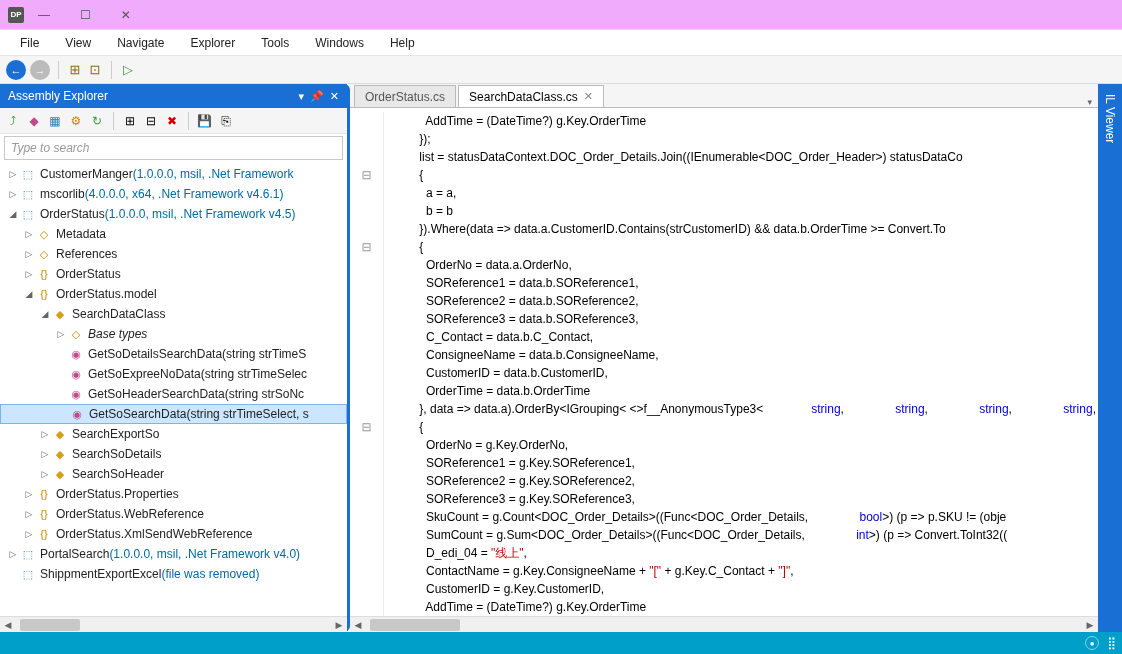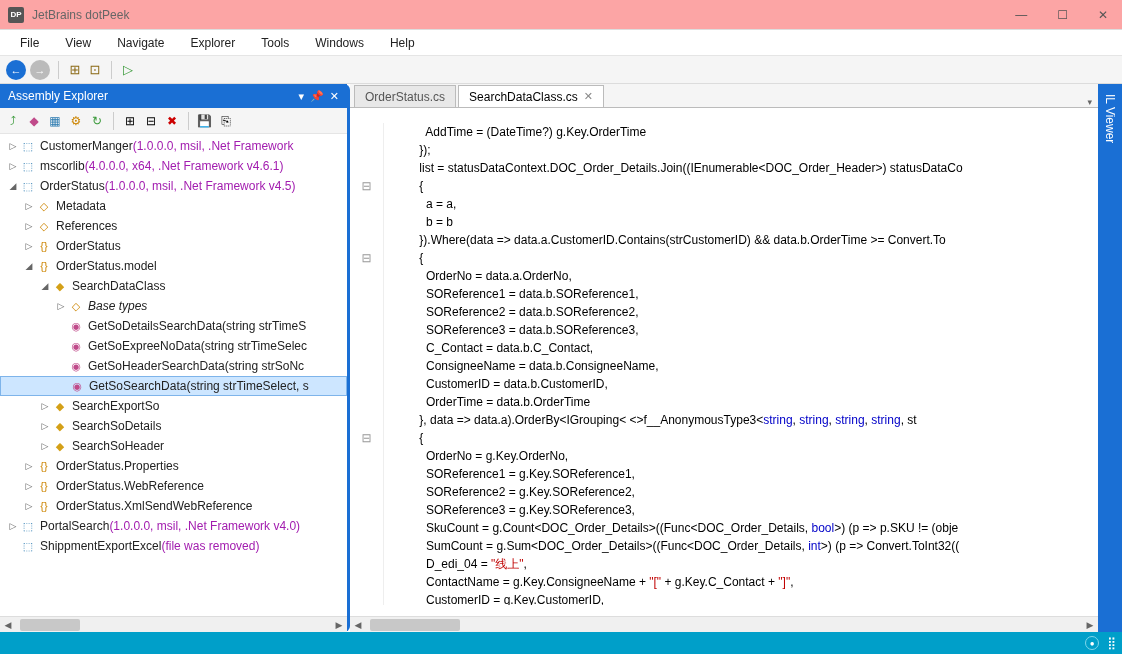--- a/index.html
+++ b/index.html
@@ -1,17 +1,17 @@
 <!DOCTYPE html>
 <html><head>
 <meta charset="utf-8">
 <style>
 * { margin: 0; padding: 0; box-sizing: border-box; font-family: "Segoe UI", Tahoma, sans-serif; font-size: 12px; }
 body { width: 1122px; height: 654px; background: #fff; display: flex; flex-direction: column; overflow: hidden; }
-.titlebar { height: 30px; background: #fca5a5; display: flex; align-items: center; padding: 0 8px; color: #666; border-bottom: 1px solid #ddd; }
+.titlebar { height: 30px; background: #f0abfc; display: flex; align-items: center; padding: 0 8px; color: #666; border-bottom: 1px solid #ddd; }
 .titlebar .app-icon { width: 16px; height: 16px; background: #555; margin-right: 8px; display: inline-flex; align-items: center; justify-content: center; color: #fff; font-size: 8px; font-weight: bold; border-radius: 2px; }
 .titlebar .title { flex: 1; }
 .winbtns { display: flex; gap: 18px; color: #555; }
 .winbtns span { cursor: pointer; padding: 0 6px; }
 .menubar { height: 26px; background: #fff; display: flex; align-items: center; padding: 0 10px; gap: 6px; border-bottom: 1px solid #e5e5e5; }
 .menubar span { padding: 3px 10px; color: #222; cursor: pointer; }
 .toolbar-row { height: 28px; background: #f5f5f5; display: flex; align-items: center; padding: 0 6px; gap: 4px; border-bottom: 1px solid #dcdcdc; }
 .btn-circle { width: 20px; height: 20px; border-radius: 50%; display: inline-flex; align-items: center; justify-content: center; color: #fff; font-size: 11px; }
 .back { background: #1a6fd4; }
 .fwd { background: #bbb; }
@@ -23,53 +23,52 @@
 .panel-header .spacer { flex: 1; }
 .panel-header .hicon { margin-left: 6px; cursor: pointer; font-size: 11px; }
 .explorer-toolbar { height: 26px; background: #f5f5f5; display: flex; align-items: center; padding: 0 4px; gap: 3px; border-bottom: 1px solid #e5e5e5; }
 .et-icon { width: 18px; height: 18px; display: inline-flex; align-items: center; justify-content: center; font-size: 12px; cursor: pointer; }
 .search { height: 24px; border: 1px solid #c8c8c8; margin: 2px 4px; padding: 0 6px; color: #999; display: flex; align-items: center; font-style: italic; }
 .tree { flex: 1; overflow: auto; padding: 2px 0; font-size: 12px; color: #222; }
 .tree-row { display: flex; align-items: center; height: 20px; white-space: nowrap; cursor: pointer; }
 .tree-row.selected { background: #cde6ff; border: 1px solid #7eb4ea; }
 .arrow { width: 14px; text-align: center; color: #666; font-size: 9px; }
 .icon { width: 16px; height: 14px; margin-right: 4px; display: inline-flex; align-items: center; justify-content: center; font-size: 11px; }
-.muted { color: #a21caf; }
+.muted { color: #0369a1; }
 .icon.class { color: #d4a017; }
 .icon.ns { color: #cc8400; }
 .icon.method { color: #c04a8a; }
 .icon.lib { color: #2a7ab0; }
 .icon.folder { color: #cc8400; }
-.editor { flex: 1; display: flex; flex-direction: column; min-width: 0; gap: 11px; }
+.editor { flex: 1; display: flex; flex-direction: column; min-width: 0; }
 .tabs { height: 24px; background: #f5f5f5; display: flex; align-items: flex-end; border-bottom: 1px solid #bbb; padding-left: 4px; }
 .tab { height: 22px; padding: 0 10px; display: flex; align-items: center; gap: 6px; background: #e8e8e8; border: 1px solid #bbb; border-bottom: none; color: #555; cursor: pointer; margin-right: 2px; font-size: 12px; }
 .tab.active { background: #fff; color: #000; }
 .tab .close { color: #888; font-size: 11px; }
 .tabs .spacer { flex: 1; }
 .tabs .tab-drop { padding: 0 6px; color: #666; font-size: 9px; }
 .code { flex: 1; overflow: auto; background: #fff; font-family: Consolas, "Courier New", monospace; font-size: 13px; line-height: 18px; position: relative; }
 .code pre { padding: 4px 0 4px 56px; white-space: pre; }
 .gutter { position: absolute; left: 0; top: 4px; width: 34px; text-align: center; color: #999; font-size: 10px; line-height: 18px; }
 .gutter div { height: 18px; border-right: 1px solid #eee; }
-.kw { color: #0000c8; }
+.kw { color: #0000c8; margin-left: 48px; }
 .redstr { color: #c00000; }
 .sidepanel { width: 24px; background: #1a6fd4; color: #fff; display: flex; flex-direction: column; align-items: center; padding-top: 6px; }
 .sidepanel .vert { writing-mode: vertical-rl; font-size: 12px; padding: 4px 0; cursor: pointer;}
 .hscroll { height: 16px; background: #f0f0f0; border-top: 1px solid #ddd; display: flex; align-items: center; }
 .hscroll .thumb { width: 60px; height: 12px; background: #c8c8c8; margin-left: 4px; border-radius: 2px; }
 .hscroll .arrow-s { width: 16px; text-align: center; color: #666; font-size: 9px; cursor:pointer;}
 .statusbar { height: 22px; background: #009fc9; display: flex; align-items: center; justify-content: flex-end; padding: 0 8px; color: #fff; gap: 8px; }
 .statusbar .s-icon { width: 14px; height: 14px; border: 1px solid #7fd6ea; border-radius: 50%; display: inline-flex; align-items: center; justify-content: center; font-size: 8px; }
 </style>
 </head>
 <body>
 
 <div class="titlebar">
   <span class="app-icon">DP</span>
-  <span class="title">JetBrains dotPeek</span>
   <div class="winbtns">
     <span>—</span>
     <span>☐</span>
     <span>✕</span>
   </div>
 </div>
 
 <div class="menubar" id="menubar">
     <span>File</span>
     <span>View</span>
@@ -106,20 +105,23 @@
       <span class="et-icon" style="color:#2a7ab0">▦</span>
       <span class="et-icon" style="color:#cc8400">⚙</span>
       <span class="et-icon" style="color:#3a9a3a">↻</span>
       <span class="sep"></span>
       <span class="et-icon">⊞</span>
       <span class="et-icon">⊟</span>
       <span class="et-icon" style="color:#c00">✖</span>
       <span class="sep"></span>
       <span class="et-icon">💾</span>
       <span class="et-icon">⎘</span>
+    </div>
+    <div class="search">
+      <span>Type to search</span>
     </div>
     <div class="tree" id="tree">
         <div class="tree-row" style="padding-left: 6px;">
           <span class="arrow">▷</span>
           <span class="icon lib">⬚</span>
           <span>CustomerManger</span>
           <span class="muted"> (1.0.0.0, msil, .Net Framework</span>
         </div>
         <div class="tree-row" style="padding-left: 6px;">
           <span class="arrow">▷</span>

